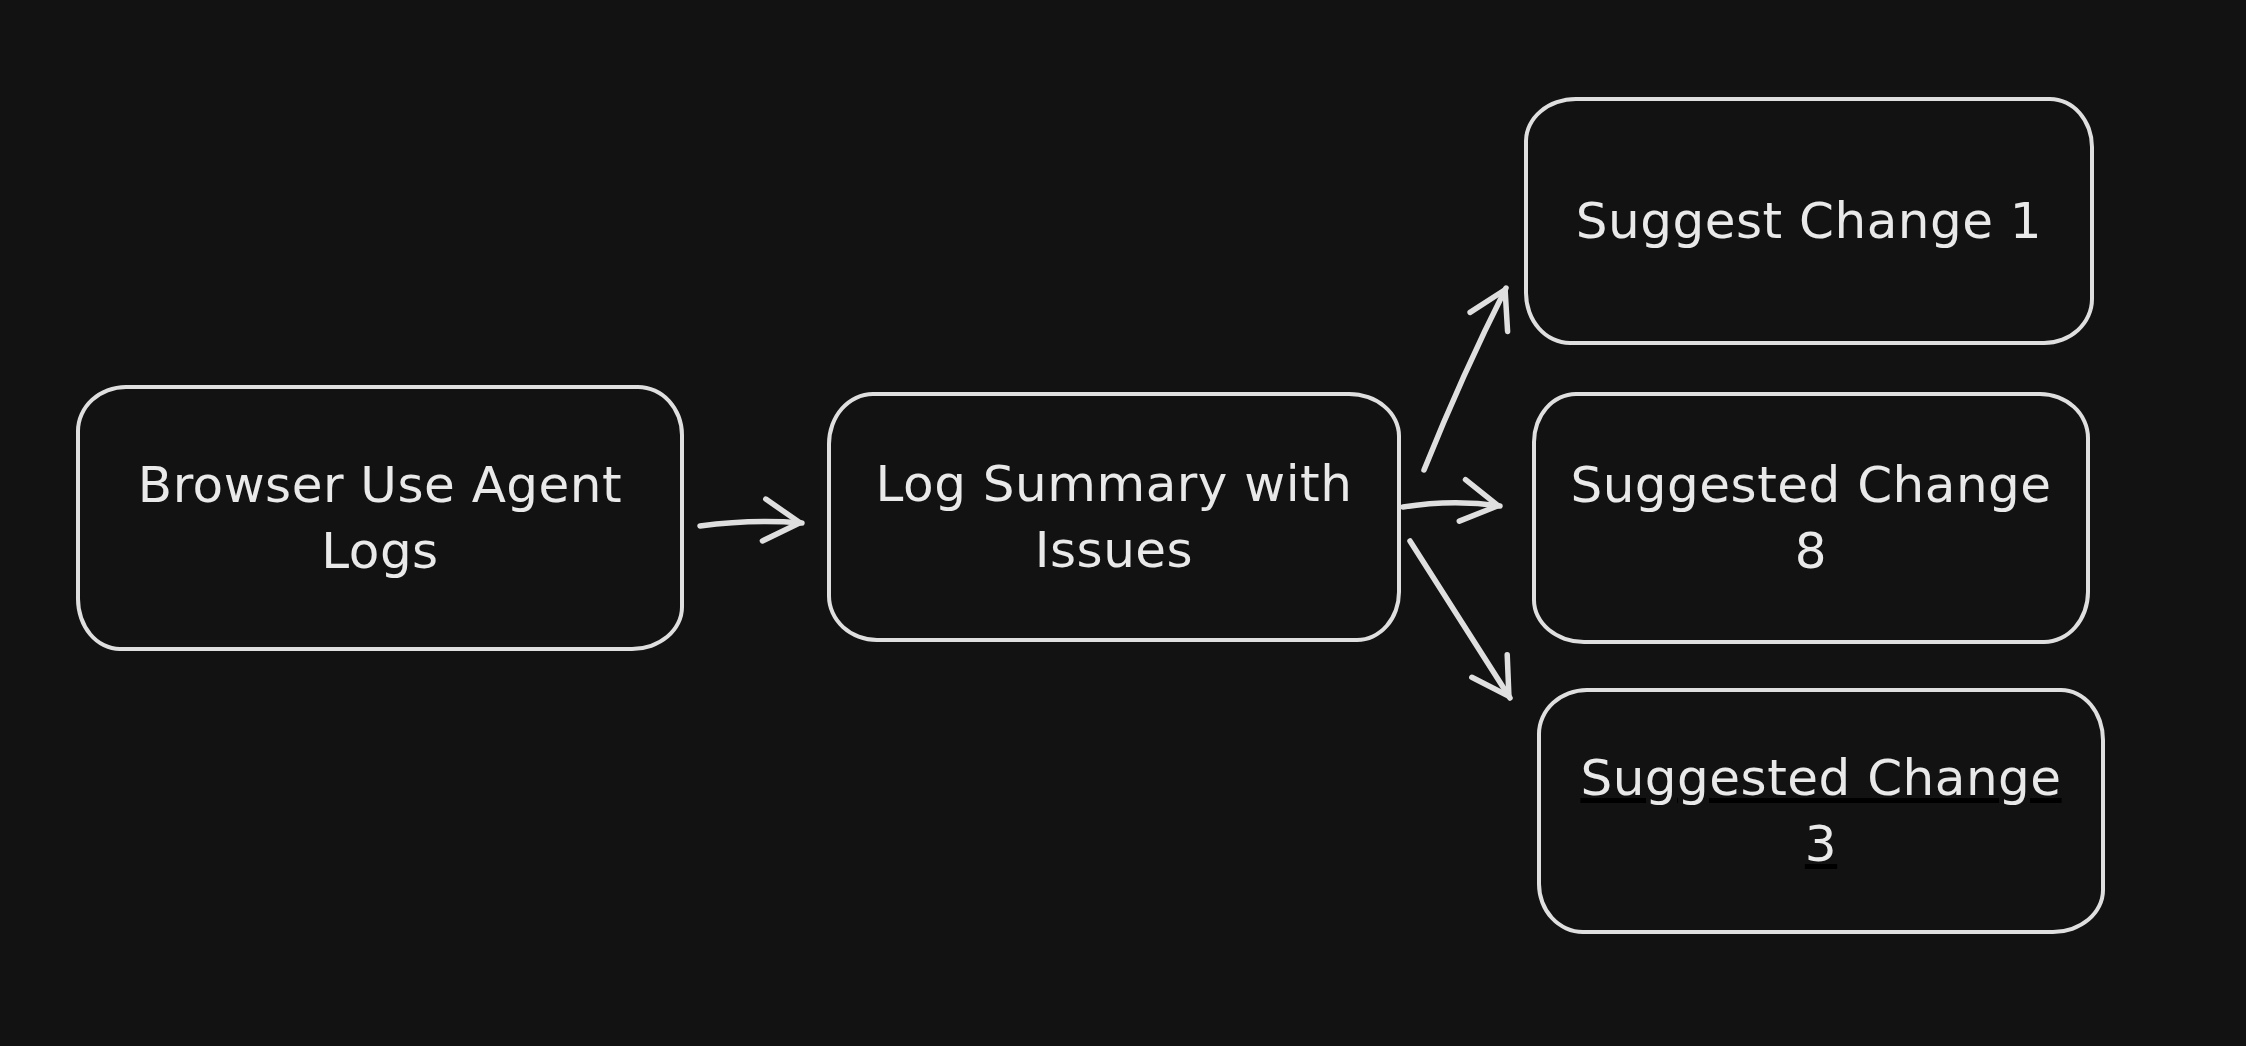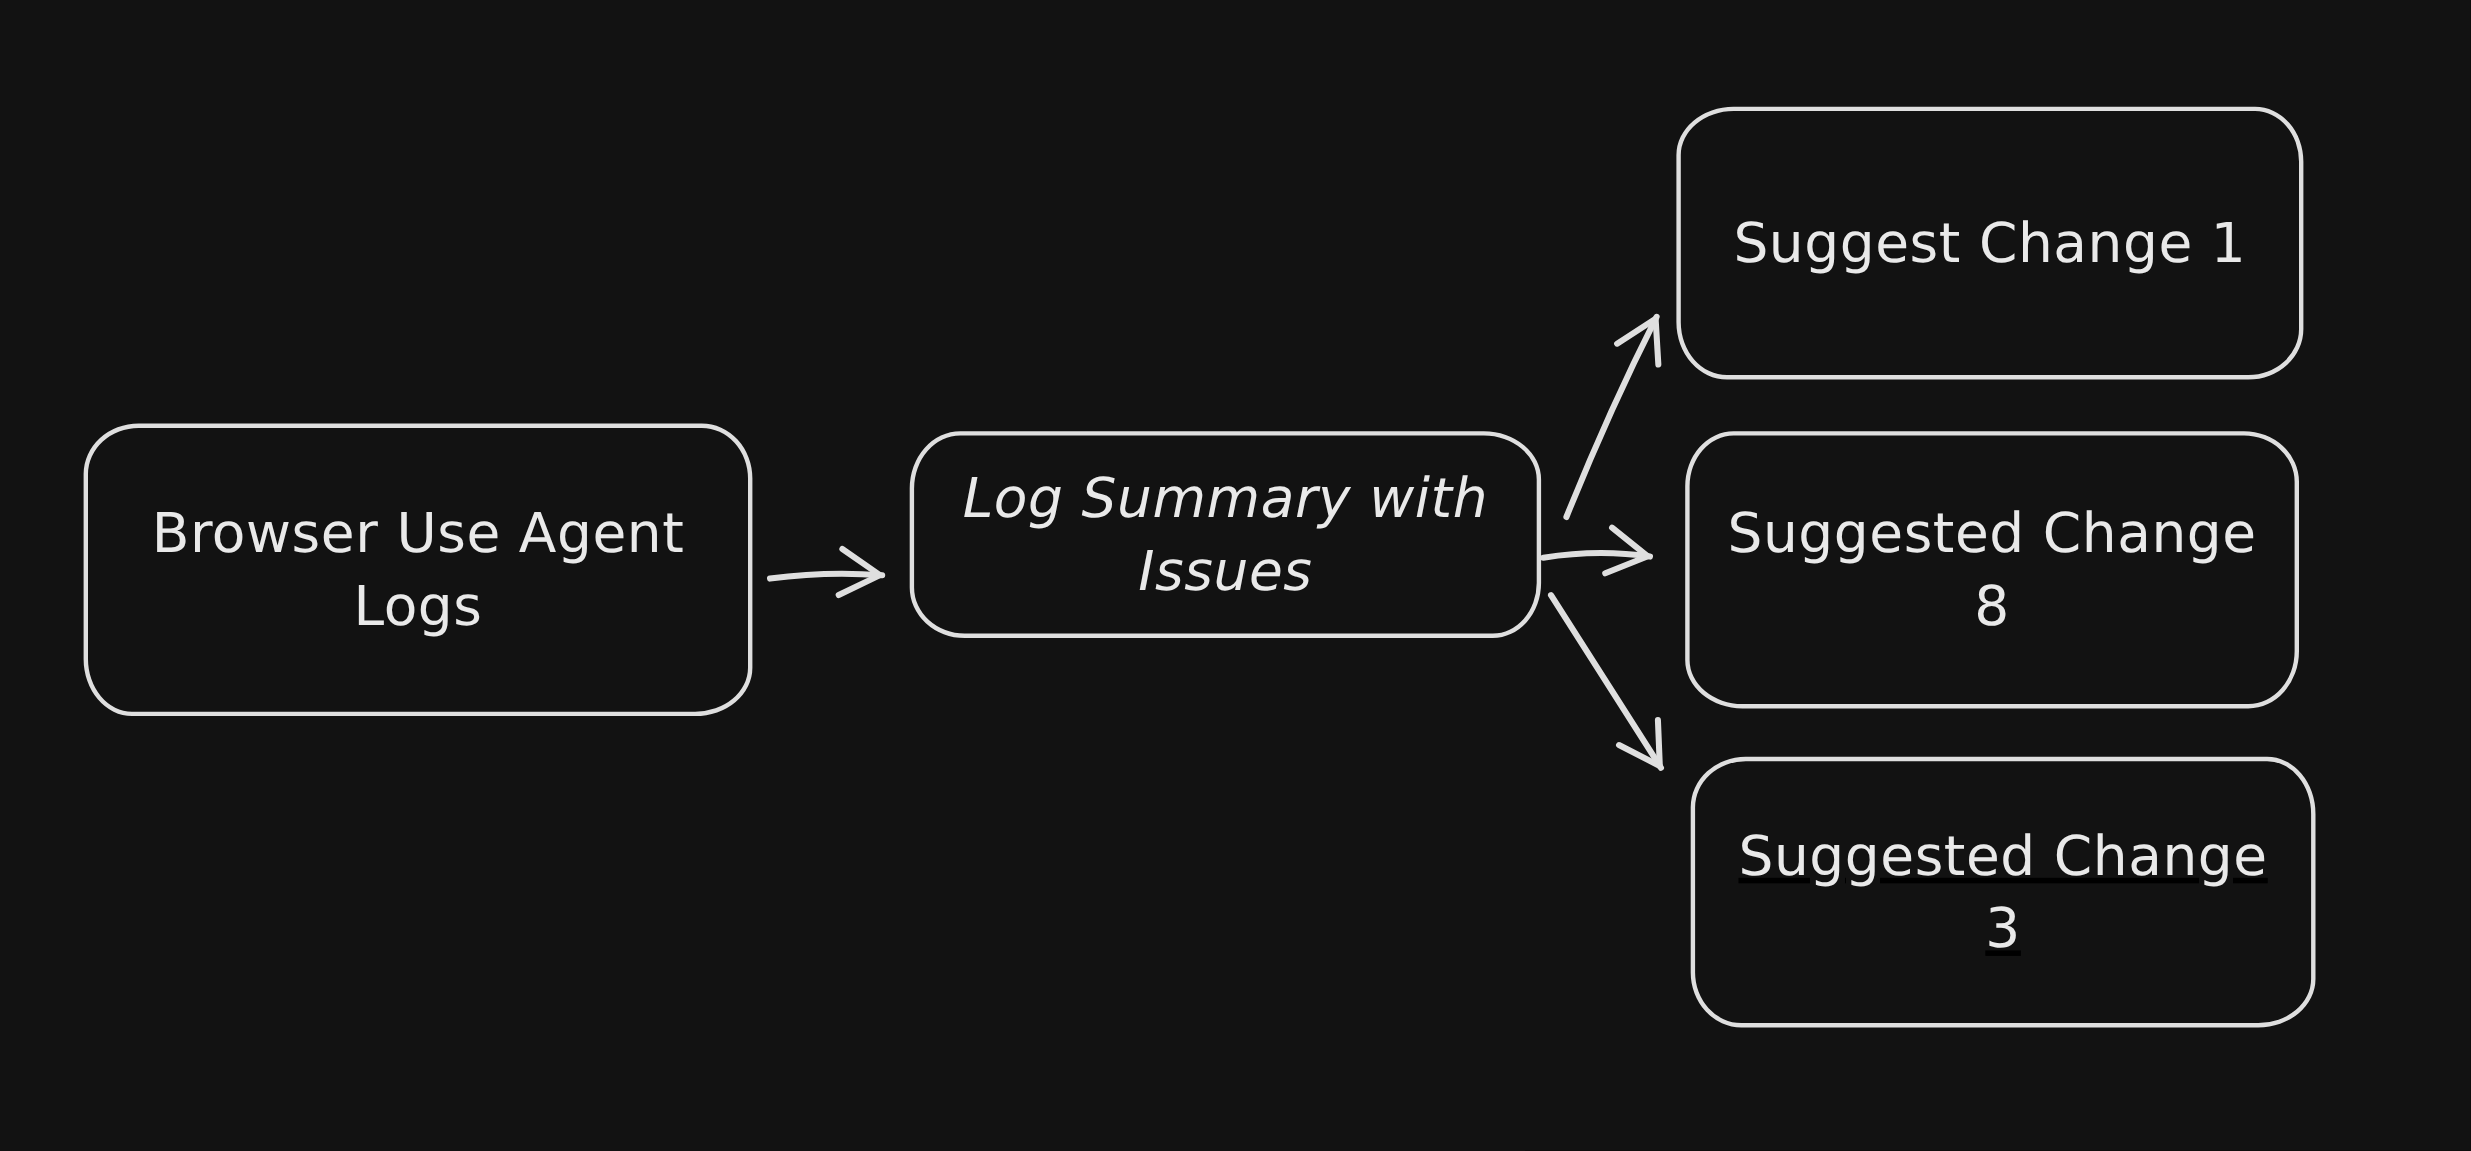--- a/index.html
+++ b/index.html
@@ -39,23 +39,22 @@
     letter-spacing: 0.5px;
     font-weight: normal;
   }
   
   #node-browser-logs {
     left: 76px; top: 385px; width: 608px; height: 266px;
     border-radius: 50px 46px 52px 44px / 46px 50px 44px 52px;
     text-align: center;
   }
   #node-log-summary {
-    left: 827px; top: 392px; width: 574px; height: 188px;
+    left: 827px; top: 392px; width: 574px; height: 250px;
     border-radius: 46px 52px 44px 50px / 52px 44px 50px 46px;
-    font-style: italic;
   }
   #node-suggest-1 {
     left: 1524px; top: 97px; width: 570px; height: 248px;
     border-radius: 52px 44px 50px 46px / 44px 50px 46px 52px;
   }
   #node-suggest-2 {
     left: 1532px; top: 392px; width: 558px; height: 252px;
     border-radius: 44px 50px 46px 52px / 50px 46px 52px 44px;
   }
   #node-suggest-3 {

